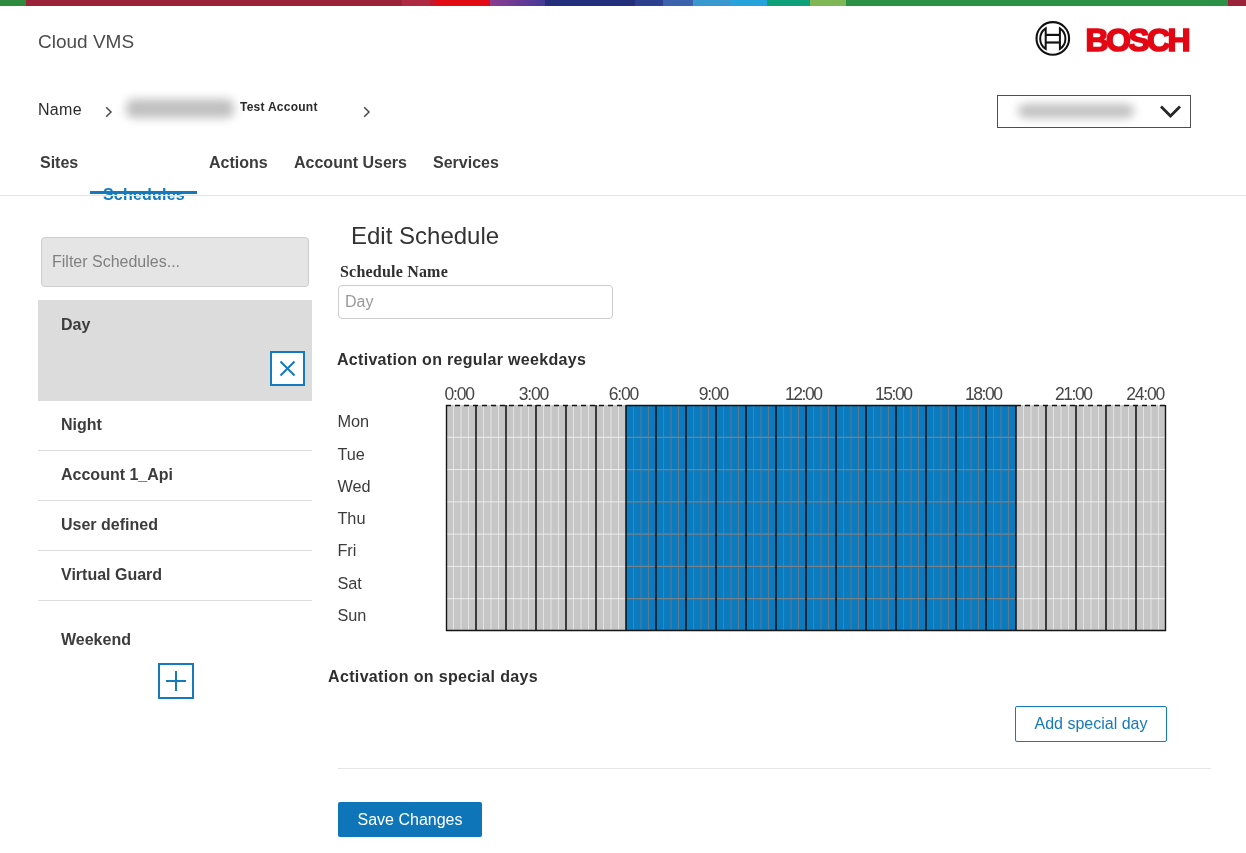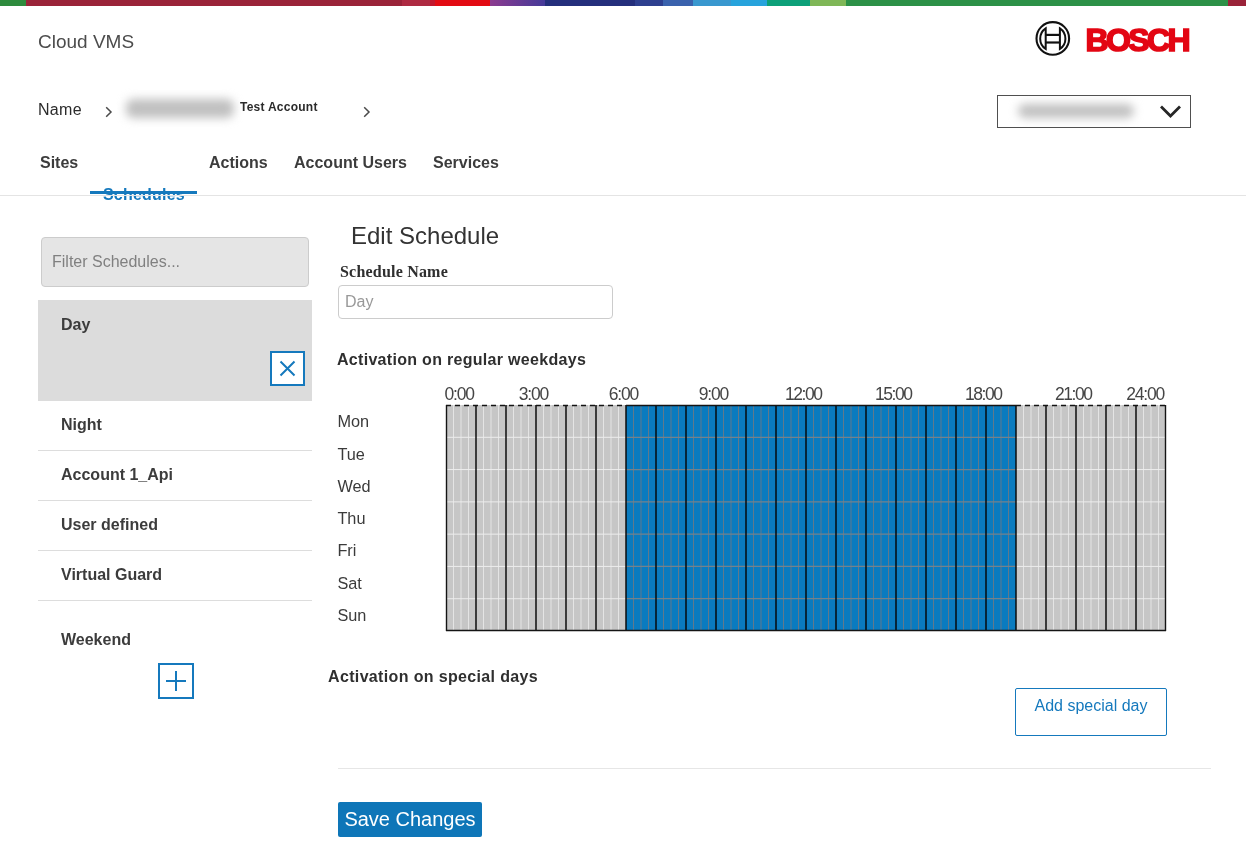--- a/index.html
+++ b/index.html
@@ -209,15 +209,15 @@
 <text x="1.4" y="47.2" font-size="16.3" fill="#3b3b3b">Mon</text>
 <text x="1.4" y="79.5" font-size="16.3" fill="#3b3b3b">Tue</text>
 <text x="1.4" y="111.8" font-size="16.3" fill="#3b3b3b">Wed</text>
 <text x="1.4" y="144.1" font-size="16.3" fill="#3b3b3b">Thu</text>
 <text x="1.4" y="176.4" font-size="16.3" fill="#3b3b3b">Fri</text>
 <text x="1.4" y="208.7" font-size="16.3" fill="#3b3b3b">Sat</text>
 <text x="1.4" y="241.0" font-size="16.3" fill="#3b3b3b">Sun</text>
 </svg>
 
 <div class="abs bold" style="left:328px;top:668px;font-size:16px;color:#2f2f2f;letter-spacing:0.35px;">Activation on special days</div>
-<div class="abs" style="left:1015px;top:688px;width:152px;height:48px;border:1px solid #1579bd;background:#fff;color:#1579bd;font-size:16px;line-height:34px;text-align:center;border-radius:2px;">Add special day</div>
+<div class="abs" style="left:1015px;top:706px;width:152px;height:36px;border:1px solid #1579bd;background:#fff;color:#1579bd;font-size:16px;line-height:34px;text-align:center;border-radius:2px;">Add special day</div>
 <div class="abs" style="left:338px;top:768px;width:873px;height:1px;background:#e6e6e6;"></div>
-<div class="abs" style="left:338px;top:802px;width:144px;height:35px;background:#0e76b8;color:#fff;font-size:20px;line-height:35px;text-align:center;border-radius:2px;">Save Changes</div>
+<div class="abs" style="left:338px;top:802px;width:144px;height:35px;background:#0e76b8;color:#fff;font-size:16px;line-height:35px;text-align:center;border-radius:2px;">Save Changes</div>
 
 </body></html>

